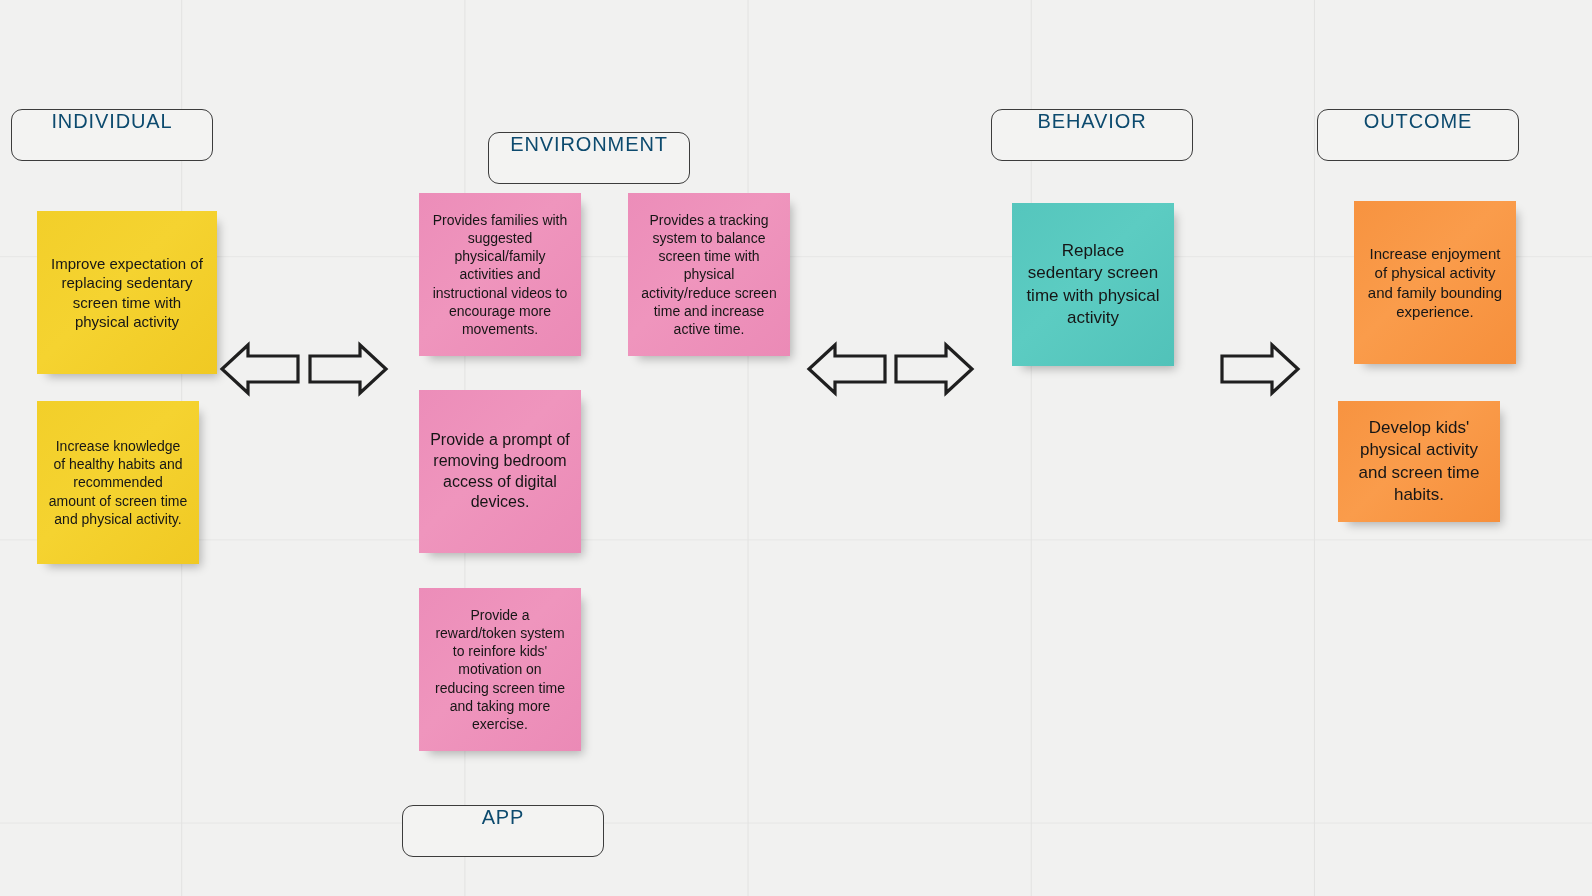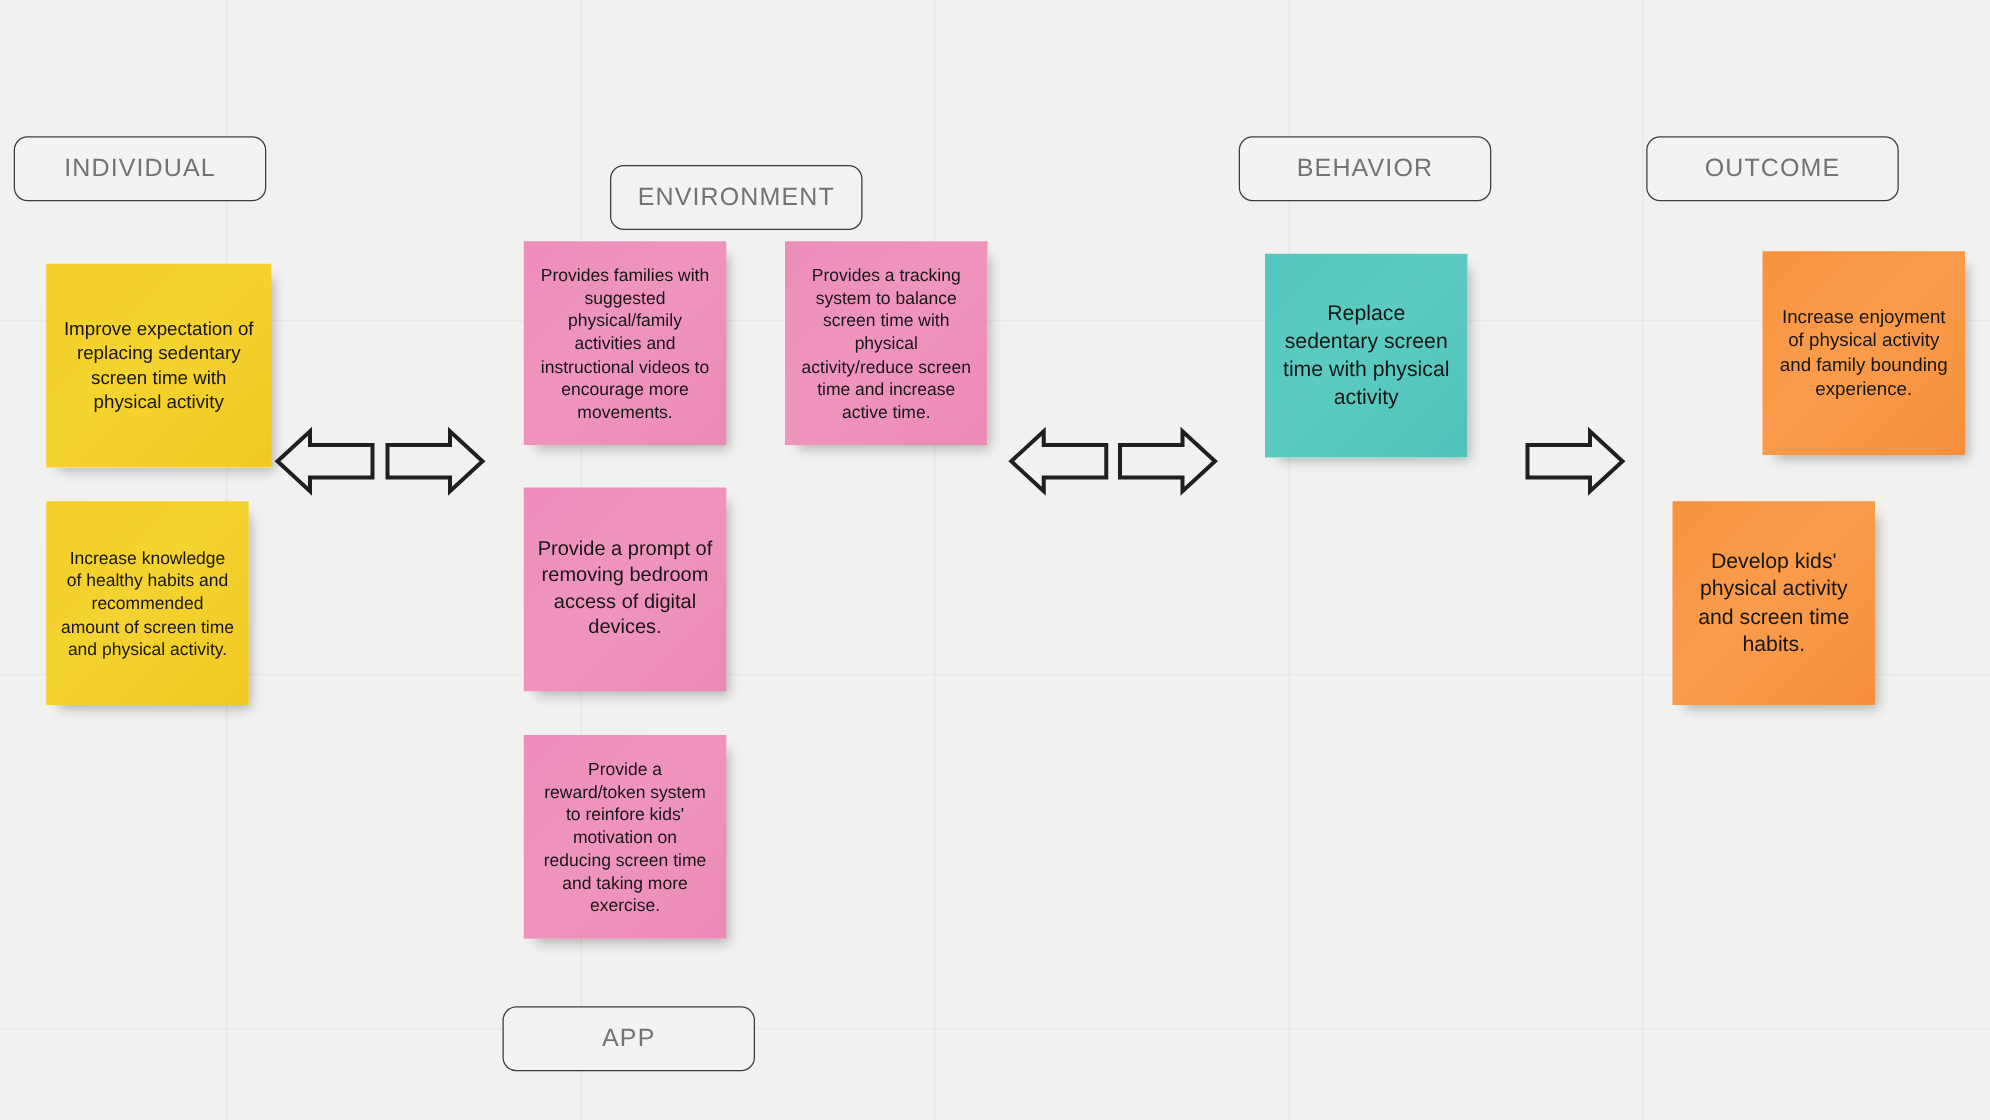--- a/index.html
+++ b/index.html
@@ -30,25 +30,24 @@
     background-position: -102px -27px;
   }
   
   .pill {
     position: absolute;
     box-sizing: border-box;
     border: 1.6px solid #3c3c3c;
     border-radius: 11px;
     background: #f3f3f2;
     display: flex;
-    align-items: center;
     justify-content: center;
     font-size: 20px;
     letter-spacing: 0.9px;
-    color: #737373;
+    color: #0c4a6e;
     font-weight: 400;
   }
   
   .note {
     position: absolute;
     box-sizing: border-box;
     display: flex;
     align-items: center;
     justify-content: center;
     text-align: center;
@@ -117,25 +116,25 @@
   </div>
 
   <div class="note pink" style="left:419px; top:588px; width:162px; height:163px; font-size:14px;">
     <span>Provide a reward/token system to reinfore kids' motivation on reducing screen time and taking more exercise.</span>
   </div>
 
   <div class="note teal" style="left:1012px; top:203px; width:162px; height:163px; font-size:17px;">
     <span>Replace sedentary screen time with physical activity</span>
   </div>
 
-  <div class="note orange" style="left:1410px; top:201px; width:162px; height:163px; font-size:15px;">
+  <div class="note orange" style="left:1354px; top:201px; width:162px; height:163px; font-size:15px;">
     <span>Increase enjoyment of physical activity and family bounding experience.</span>
   </div>
 
-  <div class="note orange" style="left:1338px; top:401px; width:162px; height:163px; font-size:17px;">
+  <div class="note orange" style="left:1338px; top:401px; width:162px; height:121px; font-size:17px;">
     <span>Develop kids' physical activity and screen time habits.</span>
   </div>
 
   <div class="arrow" style="left:220px; top:343px;">
     <svg width="80" height="52" viewBox="0 0 80 52">
       <path d="M 78 13 L 28 13 L 28 2 L 2 26 L 28 50 L 28 39 L 78 39 Z" fill="none" stroke="#1f1f1f" stroke-width="3.2" stroke-linejoin="miter"></path>
     </svg>
   </div>
 
   <div class="arrow" style="left:308px; top:343px;">

